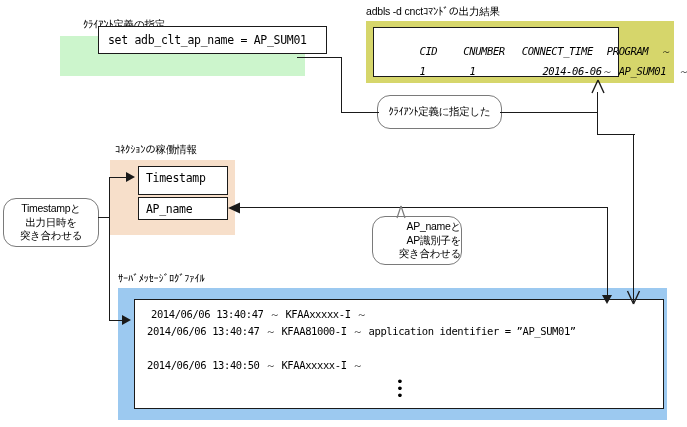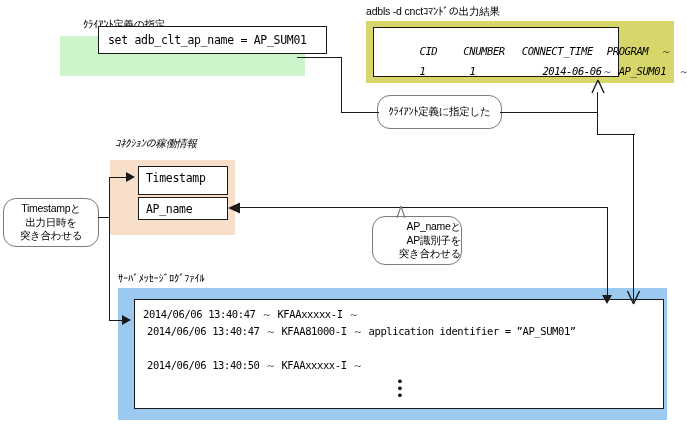--- a/index.html
+++ b/index.html
@@ -120,21 +120,21 @@
     </div>
     <div class="abs mono-sm" style="left:10px; top:25px;">
       <span>1</span><span style="display:inline-block;width:44px;"></span><span>1</span><span style="display:inline-block;width:67px;"></span><span>2014-06-06～</span><span style="display:inline-block;width:7px;"></span><span>AP_SUM01</span><span style="display:inline-block;width:12px;"></span><span>～</span>
     </div>
   </div>
 
   <div class="abs balloon" style="left:377px; top:95px; width:125px; height:34px;">
     <div>ｸﾗｲｱﾝﾄ定義に指定した</div>
   </div>
 
-  <div class="abs caption" style="left:115px; top:137px;font-style:italic;">ｺﾈｸｼｮﾝの稼働情報</div>
+  <div class="abs caption" style="left:115px; top:143px;">ｺﾈｸｼｮﾝの稼働情報</div>
 
   <div class="abs panel panel-peach" style="left:110px; top:160px; width:125px; height:75px;"></div>
 
   <div class="abs wbox" style="left:138px; top:166px; width:90px; height:29px;">
     <div class="mono abs" style="left:7px; top:4px;">Timestamp</div>
   </div>
 
   <div class="abs wbox" style="left:138px; top:197px; width:90px; height:23px;">
     <div class="mono abs" style="left:7px; top:4px;">AP_name</div>
   </div>
@@ -149,21 +149,21 @@
     <div>AP_nameと</div>
     <div>AP識別子を</div>
     <div>突き合わせる</div>
   </div>
 
   <div class="abs caption" style="left:118px; top:272px;">ｻｰﾊﾞﾒｯｾｰｼﾞﾛｸﾞﾌｧｲﾙ</div>
 
   <div class="abs panel panel-blue" style="left:118px; top:288px; width:549px; height:132px;"></div>
 
   <div class="abs wbox" style="left:134px; top:299px; width:530px; height:110px;">
-    <div class="abs mono-sm" style="left:8px; top:8px;">2014/06/06 13:40:47 ～ KFAAxxxxx-I ～</div>
+    <div class="abs mono-sm" style="left:16px; top:8px;">2014/06/06 13:40:47 ～ KFAAxxxxx-I ～</div>
     <div class="abs mono-sm" style="left:12px; top:25px;">2014/06/06 13:40:47 ～ KFAA81000-I ～ application identifier = ”AP_SUM01”</div>
     <div class="abs mono-sm" style="left:12px; top:59px;">2014/06/06 13:40:50 ～ KFAAxxxxx-I ～</div>
     <div class="abs" style="left:0px; top:78px; width:530px;">
       <div class="dots">•</div>
       <div class="dots">•</div>
       <div class="dots">•</div>
     </div>
   </div>
 
   <div class="abs hline" style="left:297px; top:57px; width:45px;"></div>

